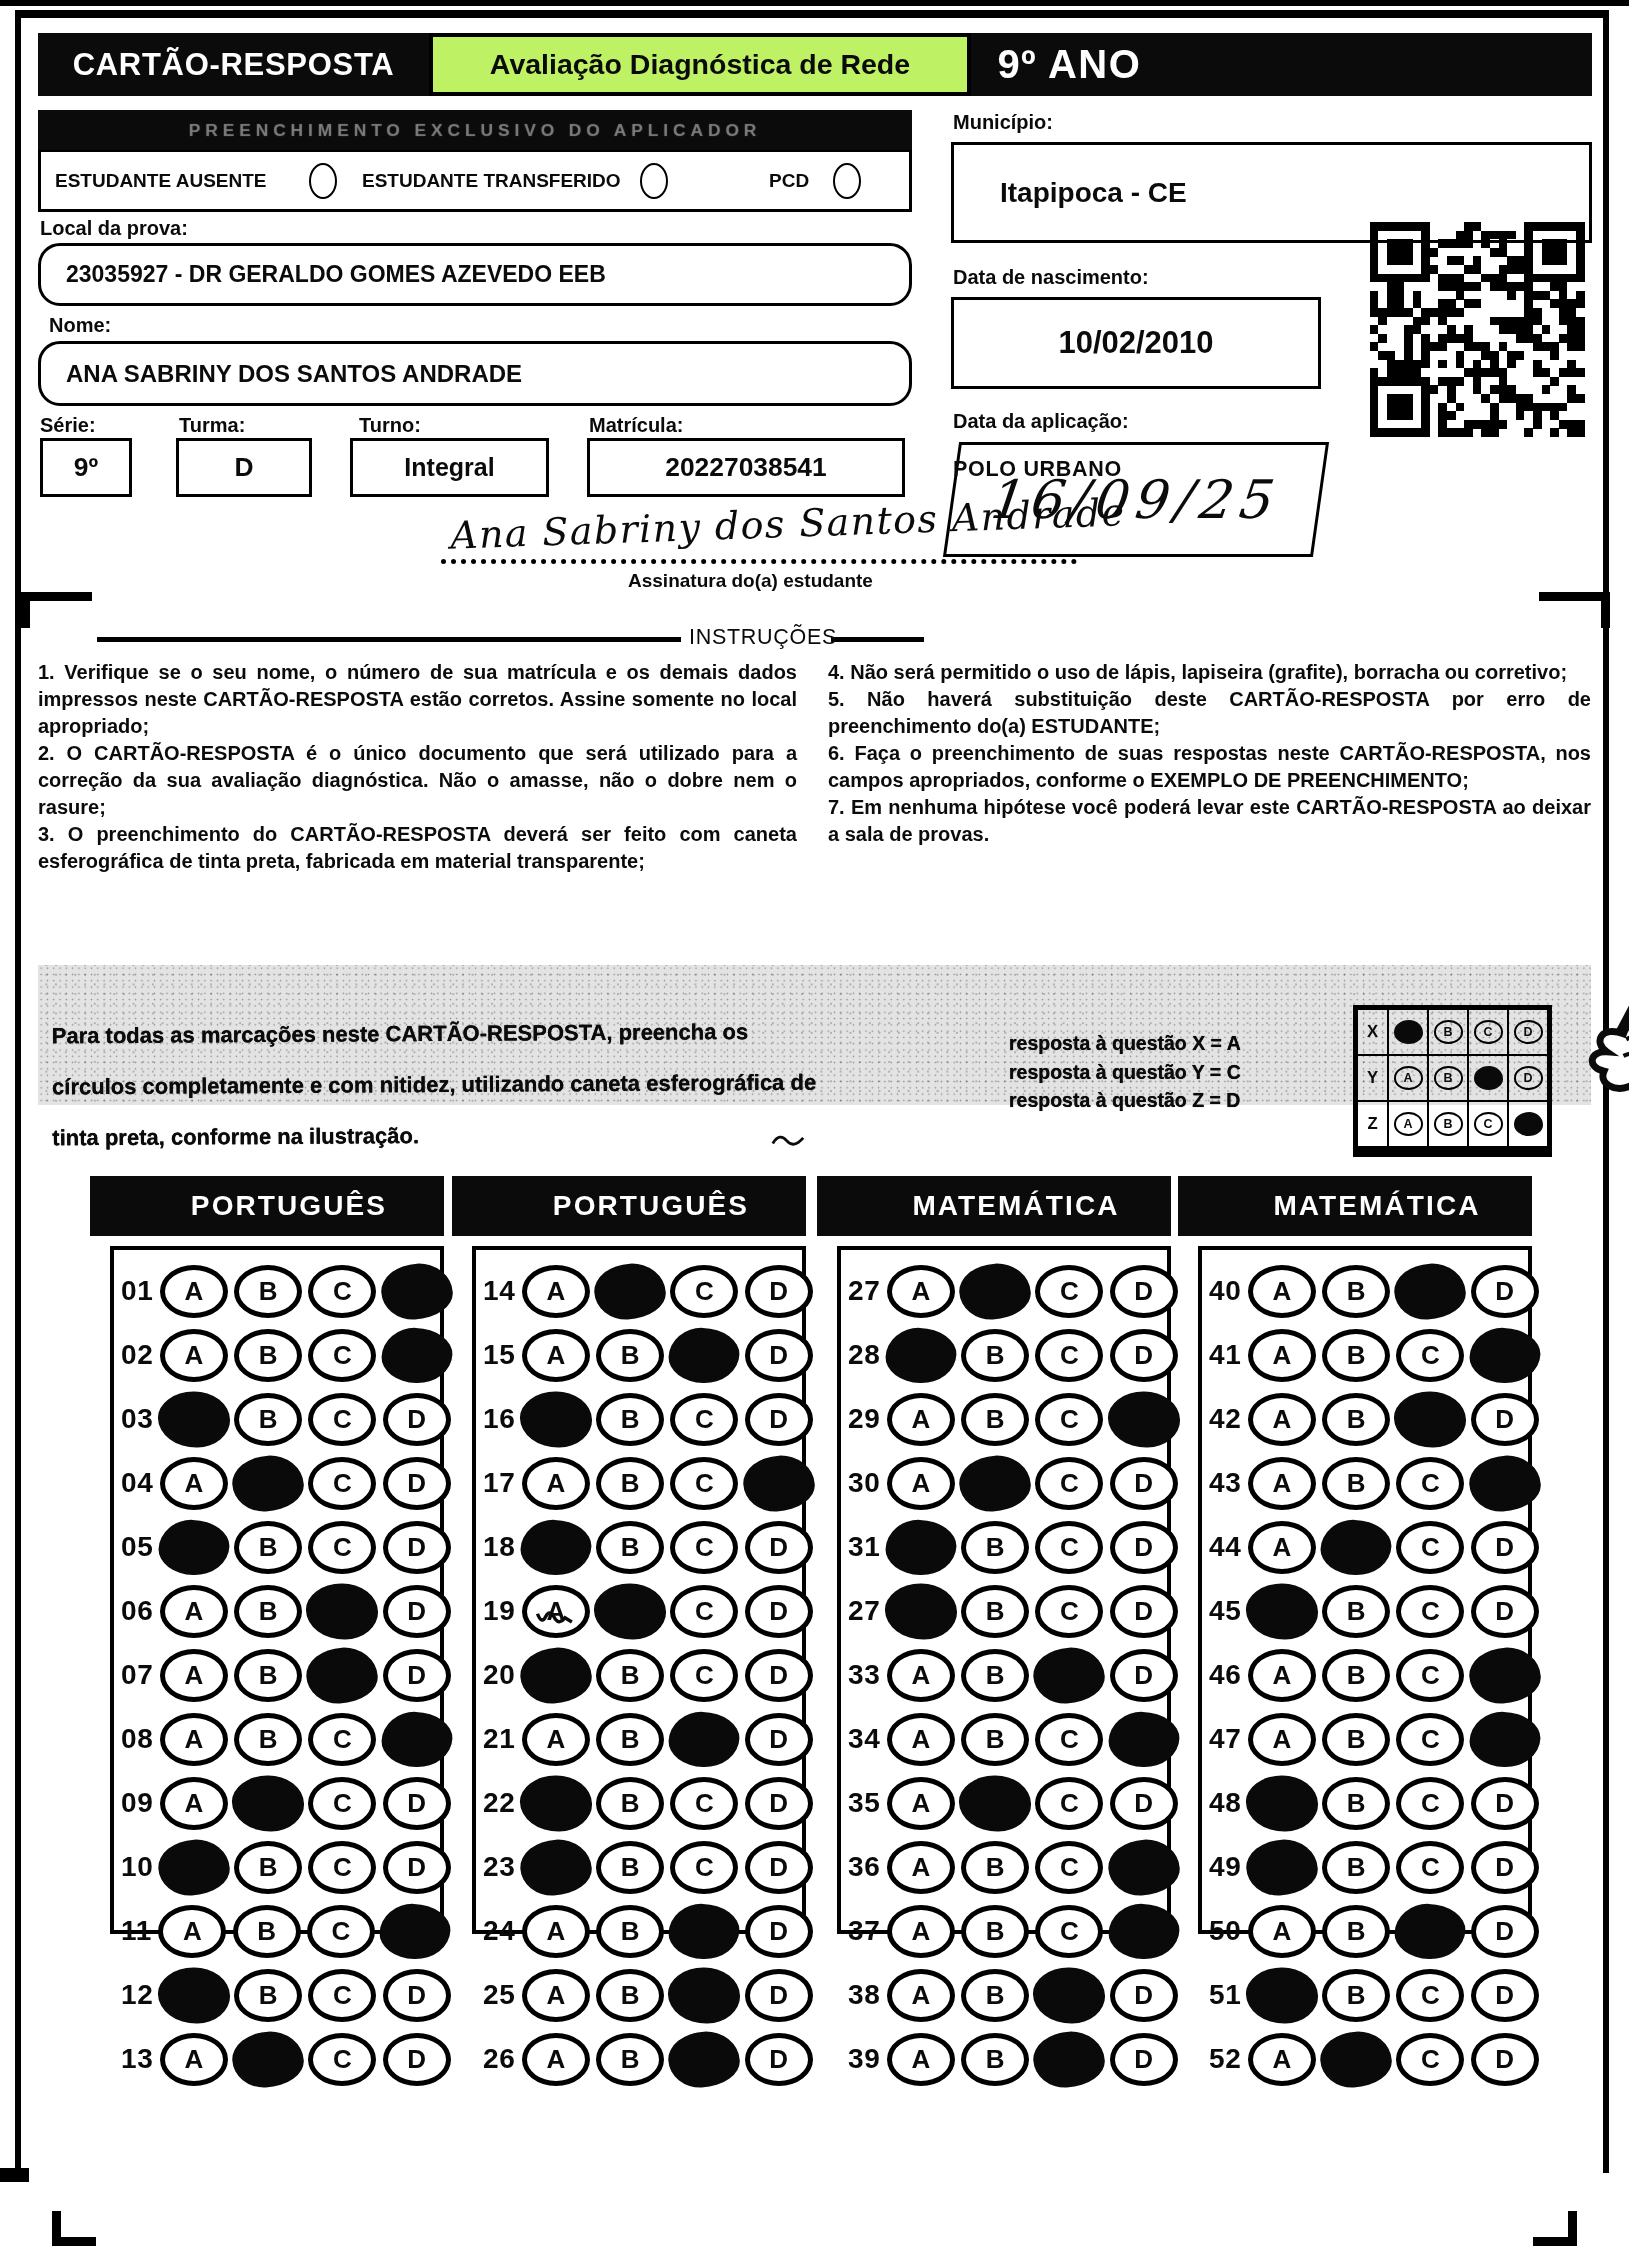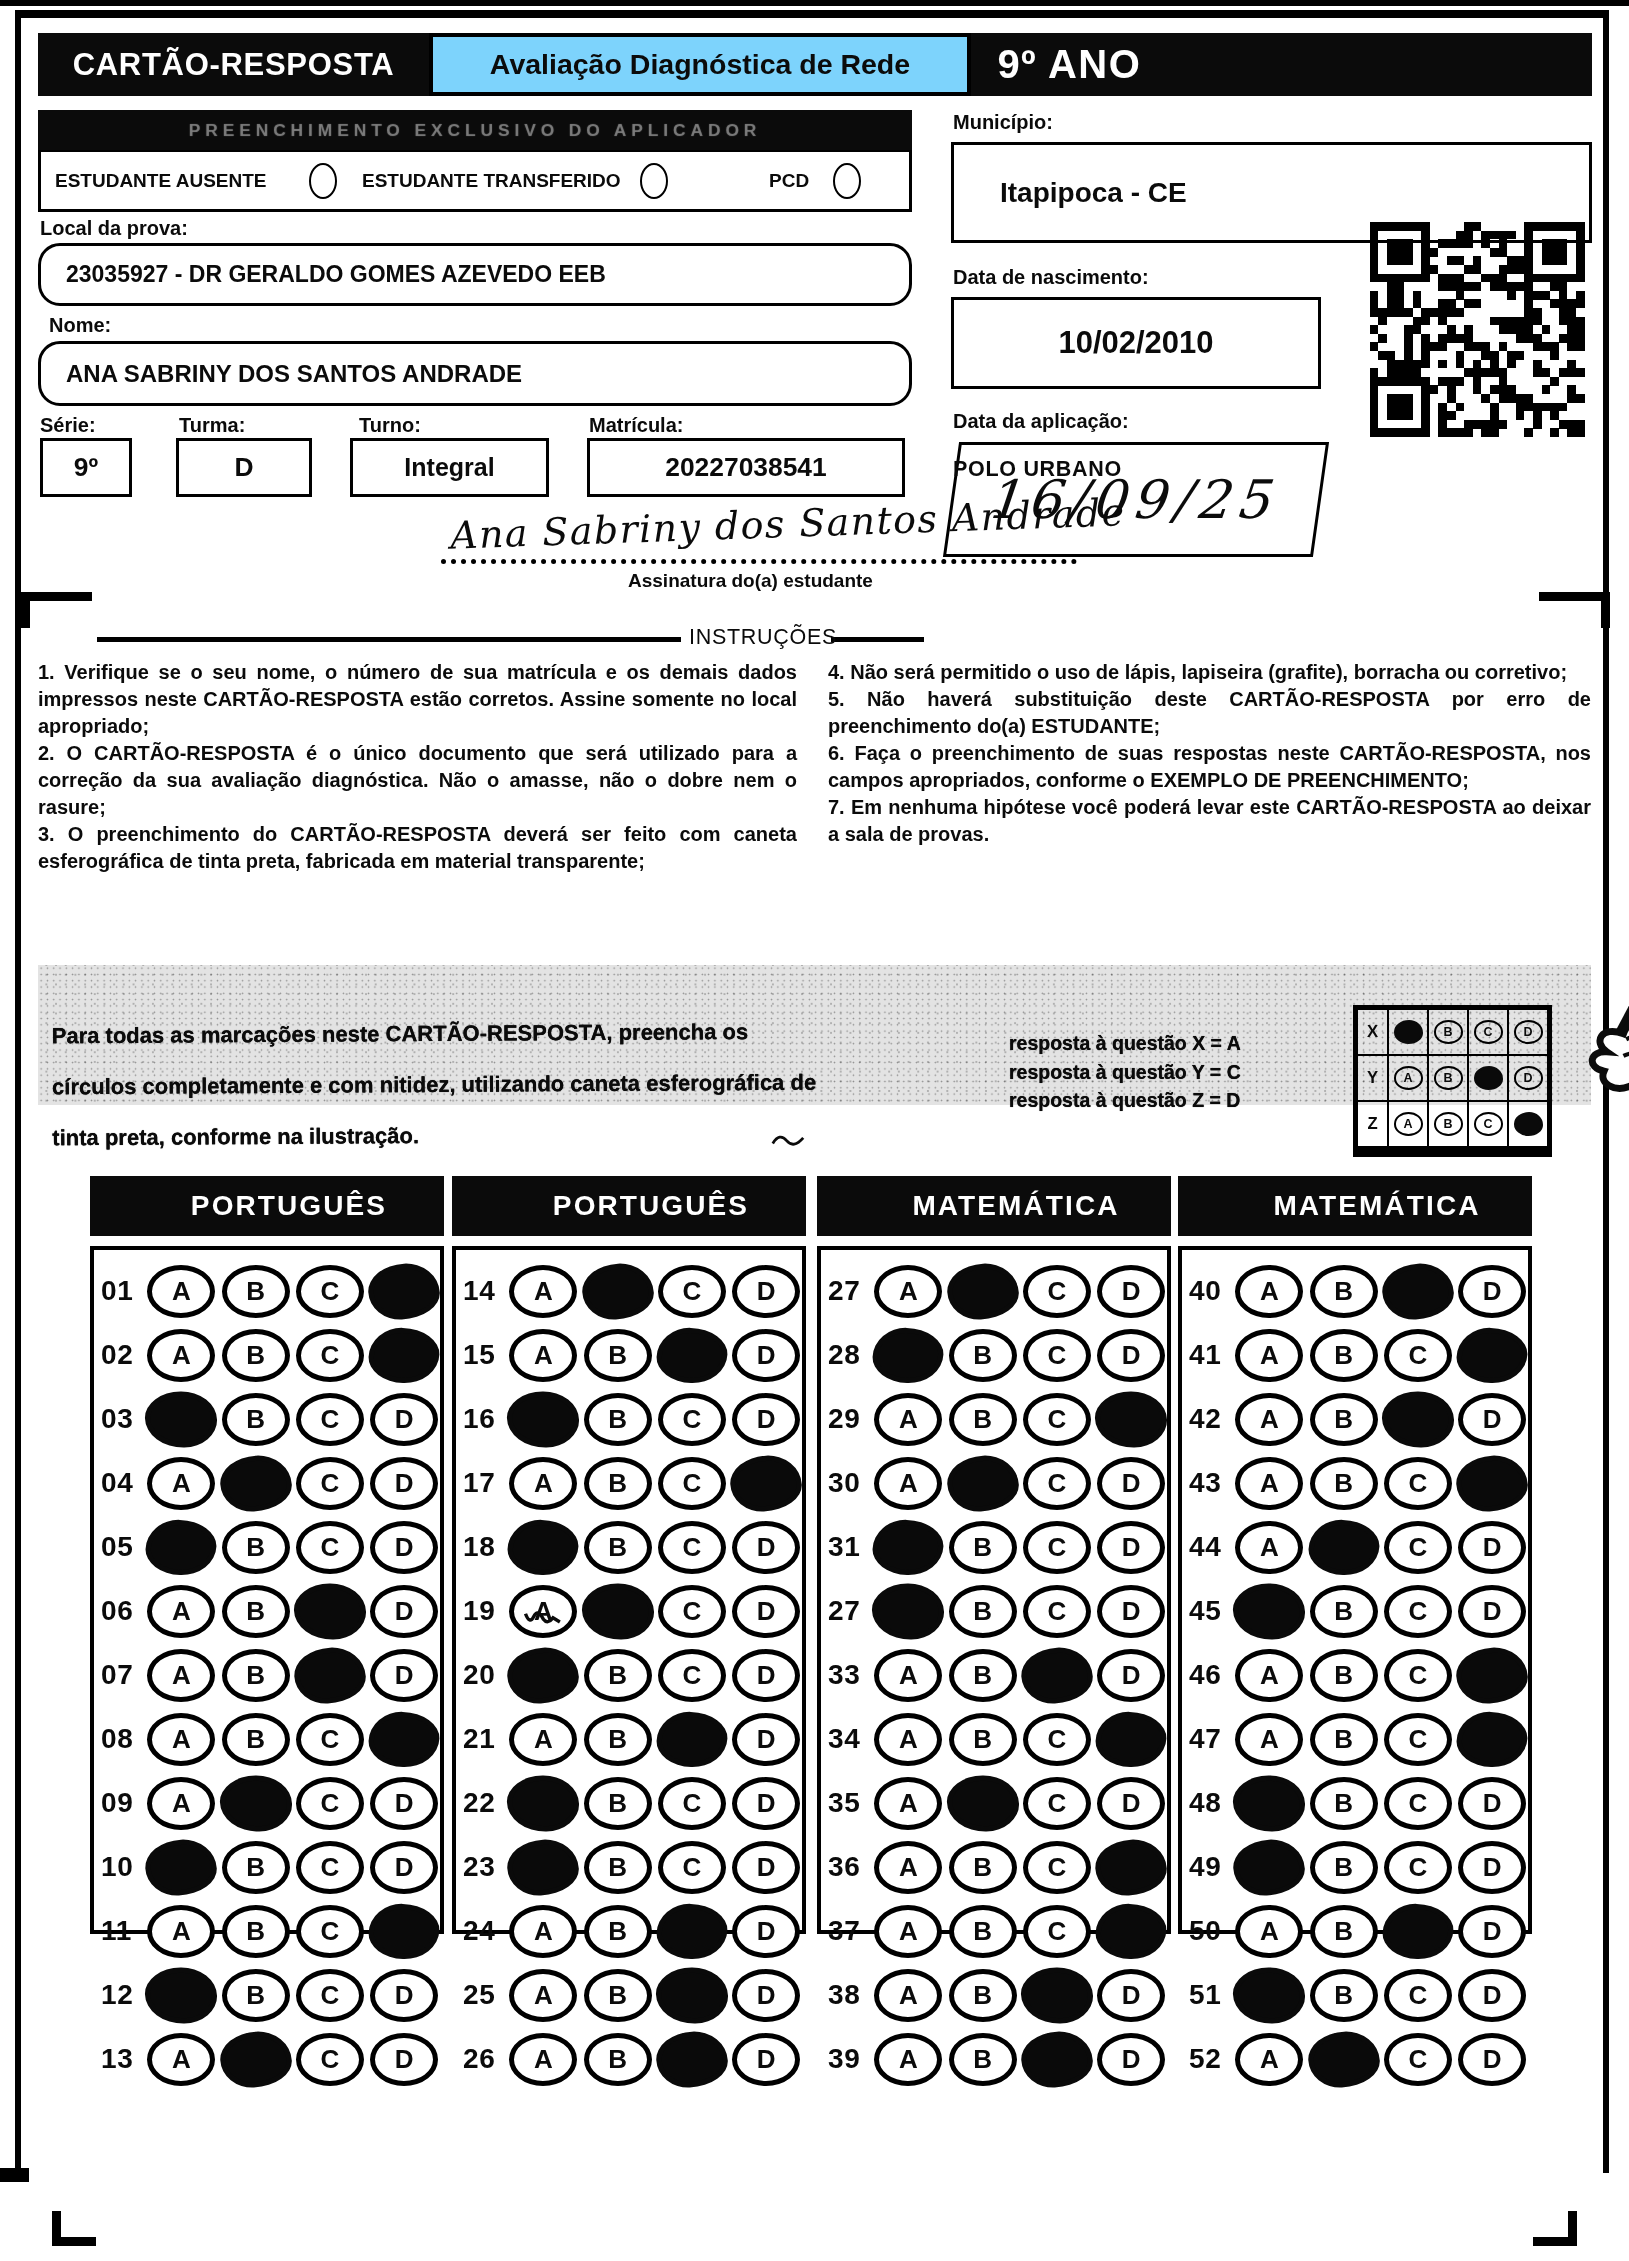--- a/index.html
+++ b/index.html
@@ -7,21 +7,21 @@
         font-family:"Liberation Sans",sans-serif;color:#0b0b0b;}
   .abs{position:absolute;}
   
   .scan-strip{left:0;top:0;width:1630px;height:6.3px;background:#000;}
   .outer-frame{left:15.3px;top:9.7px;width:1594px;height:2163px;box-sizing:border-box;
                border-top:8.3px solid #000;border-left:6.3px solid #000;border-right:6.3px solid #000;}
   .artifact-bl{left:0;top:2168px;width:29px;height:14px;background:#000;}
   
   .hd-card{left:38px;top:33px;width:391px;height:63px;background:#0b0b0b;color:#fff;
            display:flex;align-items:center;justify-content:center;font-size:31px;font-weight:bold;letter-spacing:0.7px;}
-  .hd-exam{left:429px;top:33px;width:542px;height:63px;background:#7dd3fc;border:4.2px solid #000;box-sizing:border-box;
+  .hd-exam{left:429px;top:33px;width:542px;height:63px;background:#bef264;border:4.2px solid #000;box-sizing:border-box;
            display:flex;align-items:center;justify-content:center;font-size:28.5px;font-weight:bold;}
   .hd-grade{left:971px;top:33px;width:621px;height:63px;background:#0b0b0b;color:#fff;
             display:flex;align-items:center;font-size:40px;font-weight:bold;padding-left:26.4px;box-sizing:border-box;letter-spacing:1.4px;}
   
   .app-bar{left:38px;top:110px;width:874px;height:40px;background:#0b0b0b;display:flex;align-items:center;justify-content:center;}
   .app-bar span{color:rgba(255,255,255,.30);font-size:17.4px;font-weight:bold;letter-spacing:4.9px;
                 text-shadow:0 0 1.4px rgba(255,255,255,.25);}
   .status-box{left:38px;top:149px;width:874px;height:63px;border:3.5px solid #000;box-sizing:border-box;background:#fff;}
   .status-label{position:absolute;top:50%;transform:translateY(-50%);font-size:19px;font-weight:bold;white-space:nowrap;}
   .status-circle{position:absolute;top:50%;transform:translateY(-50%);width:28px;height:36px;
@@ -70,21 +70,21 @@
   .ex-labelcell{border-left:none;width:29px;font-size:16.7px;font-weight:bold;}
   .ex-bubble{width:29px;height:23.6px;border:2.8px solid #000;border-radius:50%;box-sizing:border-box;
              display:flex;align-items:center;justify-content:center;font-size:12.5px;font-weight:bold;}
   .ex-bubble.filled{background:#0a0a0a;border-color:#0a0a0a;color:transparent;border-radius:52% 48% 50% 50%/50% 54% 46% 50%;}
   .hand-pen{position:absolute;left:1502px;top:-12.5px;width:153px;height:160px;}
   .squig{left:770px;top:1131px;width:36px;height:18px;}
   
   .answer-col{position:absolute;top:1176px;width:354px;}
   .answer-head{height:60px;background:#0b0b0b;color:#fff;font-weight:bold;font-size:28px;
                display:flex;align-items:center;justify-content:center;letter-spacing:2.1px;padding-left:44px;}
-  .answer-body{margin-top:9.7px;border:4.9px solid #000;height:688px;box-sizing:border-box;padding-top:9.7px;background:#fff;}
+  .answer-body{margin-top:9.7px;border:4.9px solid #000;height:688px;box-sizing:border-box;padding-top:9.7px;background:#fff;margin-left:20px;}
   .q-row{height:64px;display:flex;align-items:center;padding-left:7px;gap:6.3px;}
   .q-num{width:40px;font-size:28px;font-weight:bold;letter-spacing:0.7px;}
   .bubble{width:68px;height:53px;border:5.6px solid #000;border-radius:50%;box-sizing:border-box;background:#fff;
           display:flex;align-items:center;justify-content:center;font-size:26px;font-weight:bold;position:relative;flex:0 0 auto;}
   .bubble.filled{background:#0a0a0a;border-color:#0a0a0a;color:transparent;}
   .bubble.f0{border-radius:52% 48% 55% 45%/48% 55% 45% 52%;transform:rotate(-3deg) scale(1.05);}
   .bubble.f1{border-radius:47% 53% 50% 50%/55% 46% 54% 45%;transform:rotate(2deg) scale(1.04);}
   .bubble.f2{border-radius:50% 50% 46% 54%/46% 52% 48% 54%;transform:rotate(-1deg) scale(1.06);}
   .bubble svg.scribble{position:absolute;left:5.6px;top:14px;width:44px;height:23.6px;}
 </style>

